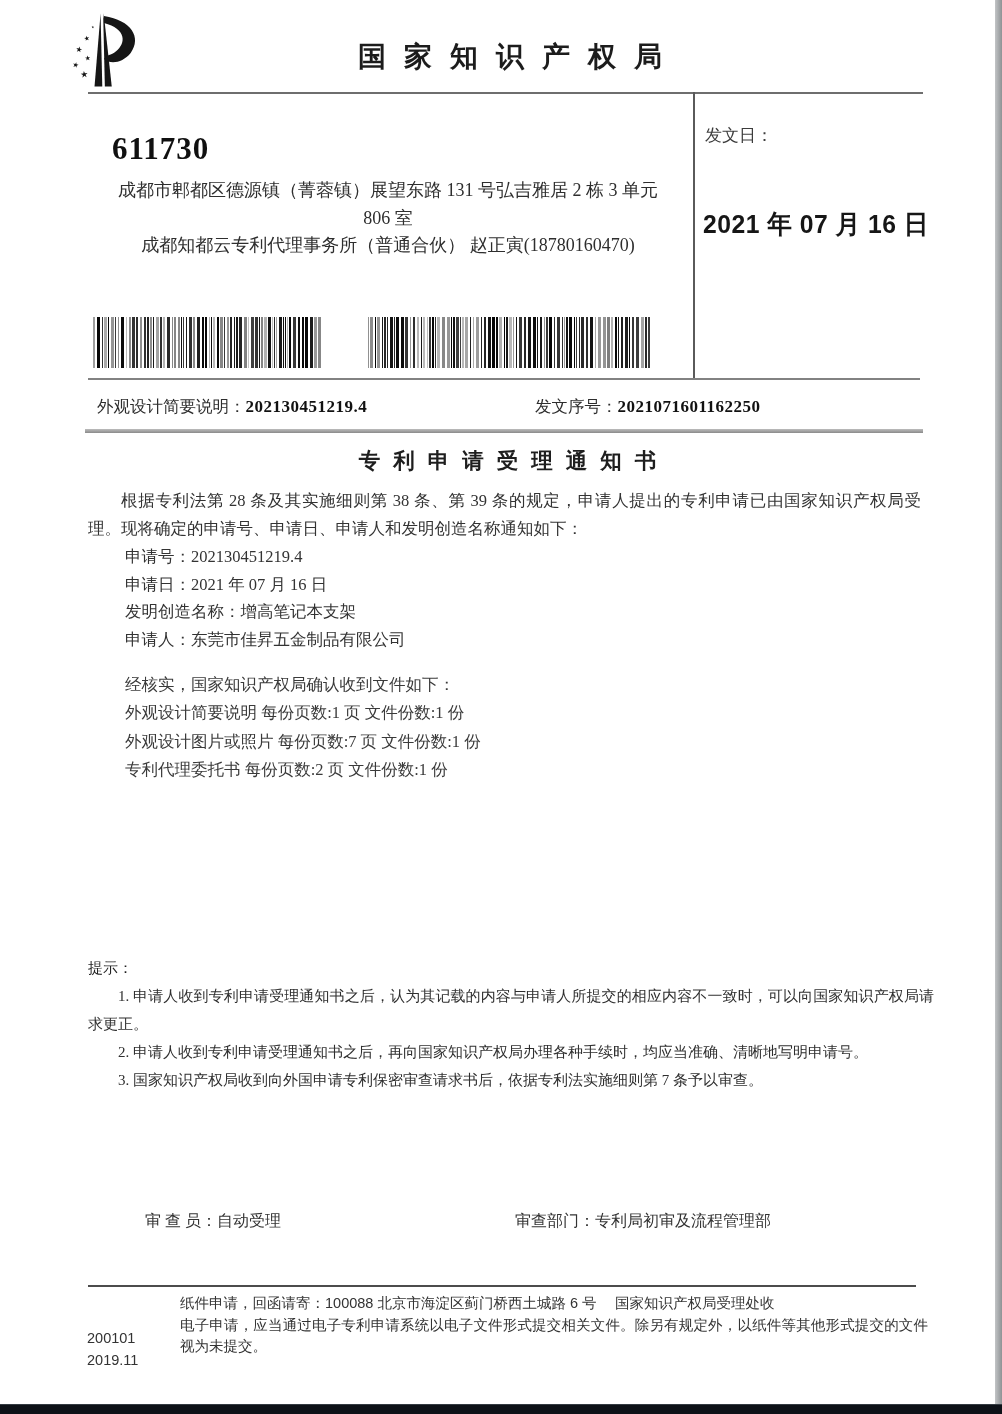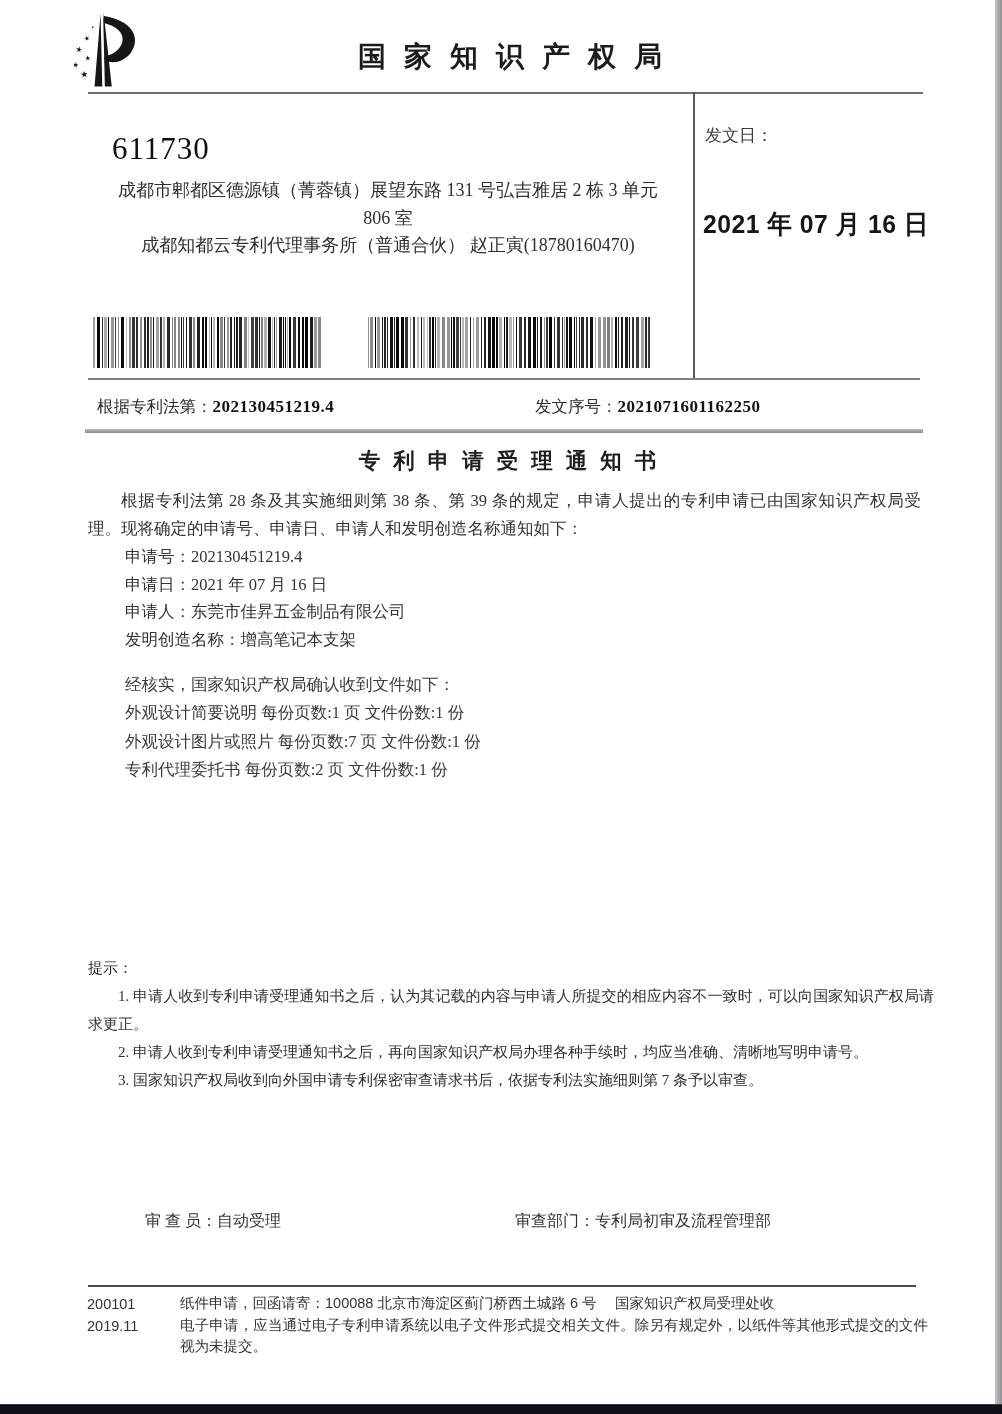--- a/index.html
+++ b/index.html
@@ -7,21 +7,21 @@
         font-family:"Liberation Serif","DejaVu Serif",serif;color:#2b2b2b;}
   .abs{position:absolute;}
 
   
   .logo{left:60px;top:10px;width:88px;height:86px;}
   .org-title{left:201px;top:38px;width:600px;text-align:center;font-size:28px;font-weight:700;
              letter-spacing:18px;padding-left:18px;color:#1c1c1c;white-space:nowrap;}
   .rule-top{left:88px;top:92px;width:835px;height:2px;background:#6e6e6e;}
 
   
-  .postal{left:112px;top:131px;font-size:31px;font-weight:400;color:#101010;letter-spacing:1px;}
+  .postal{left:112px;top:131px;font-size:31px;font-weight:700;color:#101010;letter-spacing:1px;}
   .addr{left:88px;top:177px;width:600px;text-align:center;font-size:18px;line-height:27.5px;color:#2e2e2e;}
 
   
   .vline{left:693px;top:92px;width:2px;height:287px;background:#5a5a5a;}
   .rule-mid{left:88px;top:378px;width:832px;height:2px;background:#828282;}
   .issue-label{left:705px;top:124px;font-size:17px;color:#3c3c3c;}
   .issue-date{left:703px;top:207px;font-size:26px;font-weight:600;letter-spacing:.5px;color:#161616;
               font-family:"Liberation Sans","DejaVu Sans",sans-serif;transform:scaleX(.95);transform-origin:left top;white-space:nowrap;}
 
   
@@ -51,21 +51,21 @@
   .notes p{margin:0;text-indent:30px;}
 
   
   .exam{top:1211px;font-size:16px;color:#333;white-space:nowrap;}
   .exam-left{left:145px;}
   .exam-right{left:515px;}
 
   
   .rule-footer{left:88px;top:1285px;width:828px;height:2px;background:#4c4c4c;}
   .footer{font-family:"Liberation Sans","DejaVu Sans",sans-serif;font-size:14.5px;color:#333;}
-  .f-codes{left:87px;top:1294px;line-height:21.5px;}
+  .f-codes{left:87px;top:1328px;line-height:21.5px;}
   .f-text{left:180px;top:1293px;width:748px;line-height:21.5px;text-align:justify;}
 
   
   .right-band{right:0;top:0;width:7px;height:100%;background:linear-gradient(90deg,#c2c4c6,#8e9294);}
   .bottom-band{left:0;bottom:0;width:100%;height:9px;background:#0d1117;border-top:1px solid #343b42;}
 </style>
 </head>
 <body>
 
 <div id="page">
@@ -251,36 +251,36 @@
       <i style="left:277px;width:2px;opacity:0.84"></i>
       <i style="left:280px;width:2px;opacity:0.77"></i>
     </div>
 
   <div class="abs vline"></div>
   <div class="abs issue-label">发文日：</div>
   <div class="abs issue-date">2021 年 07 月 16 日</div>
   <div class="abs rule-mid"></div>
 
   <div class="abs nums nums-left">
-    <span>根据专利法第：</span><b>202130451219.4</b>
+    <span>外观设计简要说明：</span><b>202130451219.4</b>
   </div>
   <div class="abs nums nums-right">
     <span>发文序号：</span><b>2021071601162250</b>
   </div>
   <div class="abs rule-thick"></div>
 
   <div class="abs doc-title">专利申请受理通知书</div>
 
   <div class="abs intro">根据专利法第 28 条及其实施细则第 38 条、第 39 条的规定，申请人提出的专利申请已由国家知识产权局受理。现将确定的申请号、申请日、申请人和发明创造名称通知如下：</div>
 
   <div class="abs fields">
     <div><span>申请号：</span><span>202130451219.4</span></div>
     <div><span>申请日：</span><span>2021 年 07 月 16 日</span></div>
+    <div><span>发明创造名称：</span><span>增高笔记本支架</span></div>
     <div><span>申请人：</span><span>东莞市佳昇五金制品有限公司</span></div>
-    <div><span>发明创造名称：</span><span>增高笔记本支架</span></div>
   </div>
 
   <div class="abs received">
     <div>经核实，国家知识产权局确认收到文件如下：</div>
     <div>外观设计简要说明  每份页数:1 页  文件份数:1 份</div>
     <div>外观设计图片或照片  每份页数:7 页  文件份数:1 份</div>
     <div>专利代理委托书  每份页数:2 页  文件份数:1 份</div>
   </div>
 
   <div class="abs notes-title">提示：</div>

